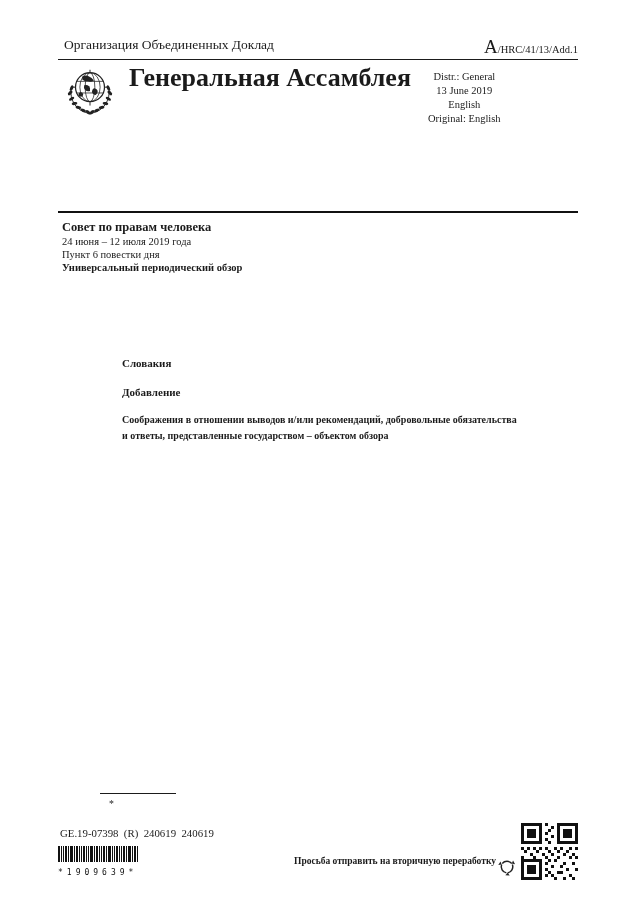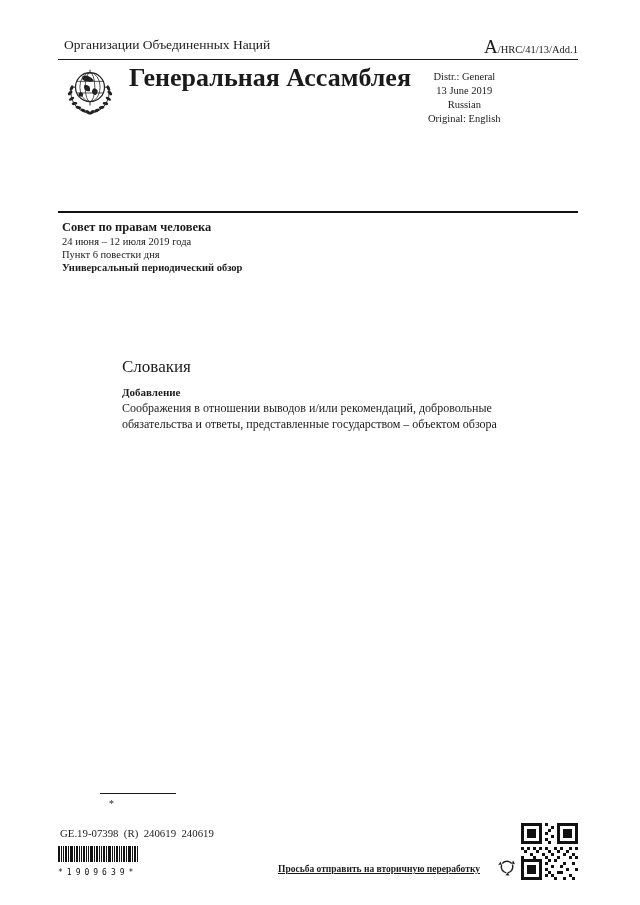--- a/index.html
+++ b/index.html
@@ -21,44 +21,44 @@
   .rule-thick{position:absolute;left:58px;right:62px;top:211px;border-top:2.6px solid #111;}
 
   
   .session{position:absolute;left:62px;top:219px;font-size:10.5px;line-height:13px;}
   .session .council{font-size:12.5px;font-weight:bold;line-height:16px;}
   .session .b{font-weight:bold;}
 
   
   .main-title{position:absolute;left:122px;top:304px;width:390px;font-size:15.5px;font-weight:bold;line-height:20px;}
   .main-title sup{font-size:9px;}
-  .country{position:absolute;left:122px;top:357px;font-size:17px;font-weight:normal;}
+  .country{position:absolute;left:122px;top:357px;font-size:11px;font-weight:bold;}
   .addendum{position:absolute;left:122px;top:386px;font-size:11px;font-weight:bold;}
-  .subtitle{position:absolute;left:122px;top:400px;width:400px;font-size:12px;font-weight:normal;line-height:16px;}
+  .subtitle{position:absolute;left:122px;top:412px;width:400px;font-size:10px;font-weight:bold;line-height:16px;}
 
   
   .fn-rule{position:absolute;left:100px;top:793px;width:76px;border-top:1.2px solid #1b1b1b;}
   .footnote{position:absolute;left:100px;top:798px;width:375px;font-size:9.8px;line-height:12.6px;padding-left:18px;}
   .fn-marker{position:absolute;left:9px;top:0;}
 
   
   .ge-number{position:absolute;left:60px;top:827px;font-size:10.8px;white-space:pre;}
   .barcode{position:absolute;left:58px;top:846px;width:82px;}
   .barcode svg{display:block;}
   .barcode-text{font-family:"DejaVu Sans Mono", monospace;font-size:8px;letter-spacing:4px;white-space:nowrap;margin-top:6px;color:#111;}
-  .recycle-row{position:absolute;right:122px;top:856px;display:flex;align-items:center;gap:16px;text-decoration:underline;}
+  .recycle-row{position:absolute;right:122px;top:856px;display:flex;align-items:flex-start;gap:0;}
   .recycle-text{font-size:9.5px;font-weight:bold;white-space:nowrap;}
   .qr{position:absolute;left:521px;top:823px;width:57px;height:57px;}
 </style>
 </head>
 <body>
 
 <div class="page">
 
-  <div class="org-name">Организации Объединенных Наций</div>
+  <div class="org-name">Организация Объединенных Доклад</div>
   <div class="doc-symbol"><span class="big">A</span><span class="small">/HRC/41/13/Add.1</span></div>
   <div class="rule-thin"></div>
 
   <div class="emblem">
     <svg viewBox="0 0 60 60" width="58" height="58">
       <defs>
           <clipPath id="globeClip">
             <circle cx="30" cy="25" r="15"></circle>
           </clipPath>
         </defs>
@@ -96,21 +96,21 @@
         <ellipse cx="42" cy="46" rx="3" ry="1.6" transform="rotate(-10 42 46)"></ellipse>
         <ellipse cx="37" cy="49" rx="3" ry="1.6" transform="rotate(-25 37 49)"></ellipse>
         <ellipse cx="32" cy="51" rx="3" ry="1.6" transform="rotate(-40 32 51)"></ellipse>
       </g>
     </svg>
   </div>
   <div class="assembly-title">Генеральная Ассамблея</div>
   <div class="distr-block">
     <div>Distr.: General</div>
     <div>13 June 2019</div>
-    <div>Russian</div>
+    <div>English</div>
     <div>Original: English</div>
   </div>
 
   <div class="rule-thick"></div>
 
   <div class="session">
     <div class="council">Совет по правам человека</div>
     <div>24 июня – 12 июля 2019 года</div>
     <div>Пункт 6 повестки дня</div>
     <div class="b">Универсальный периодический обзор</div>

